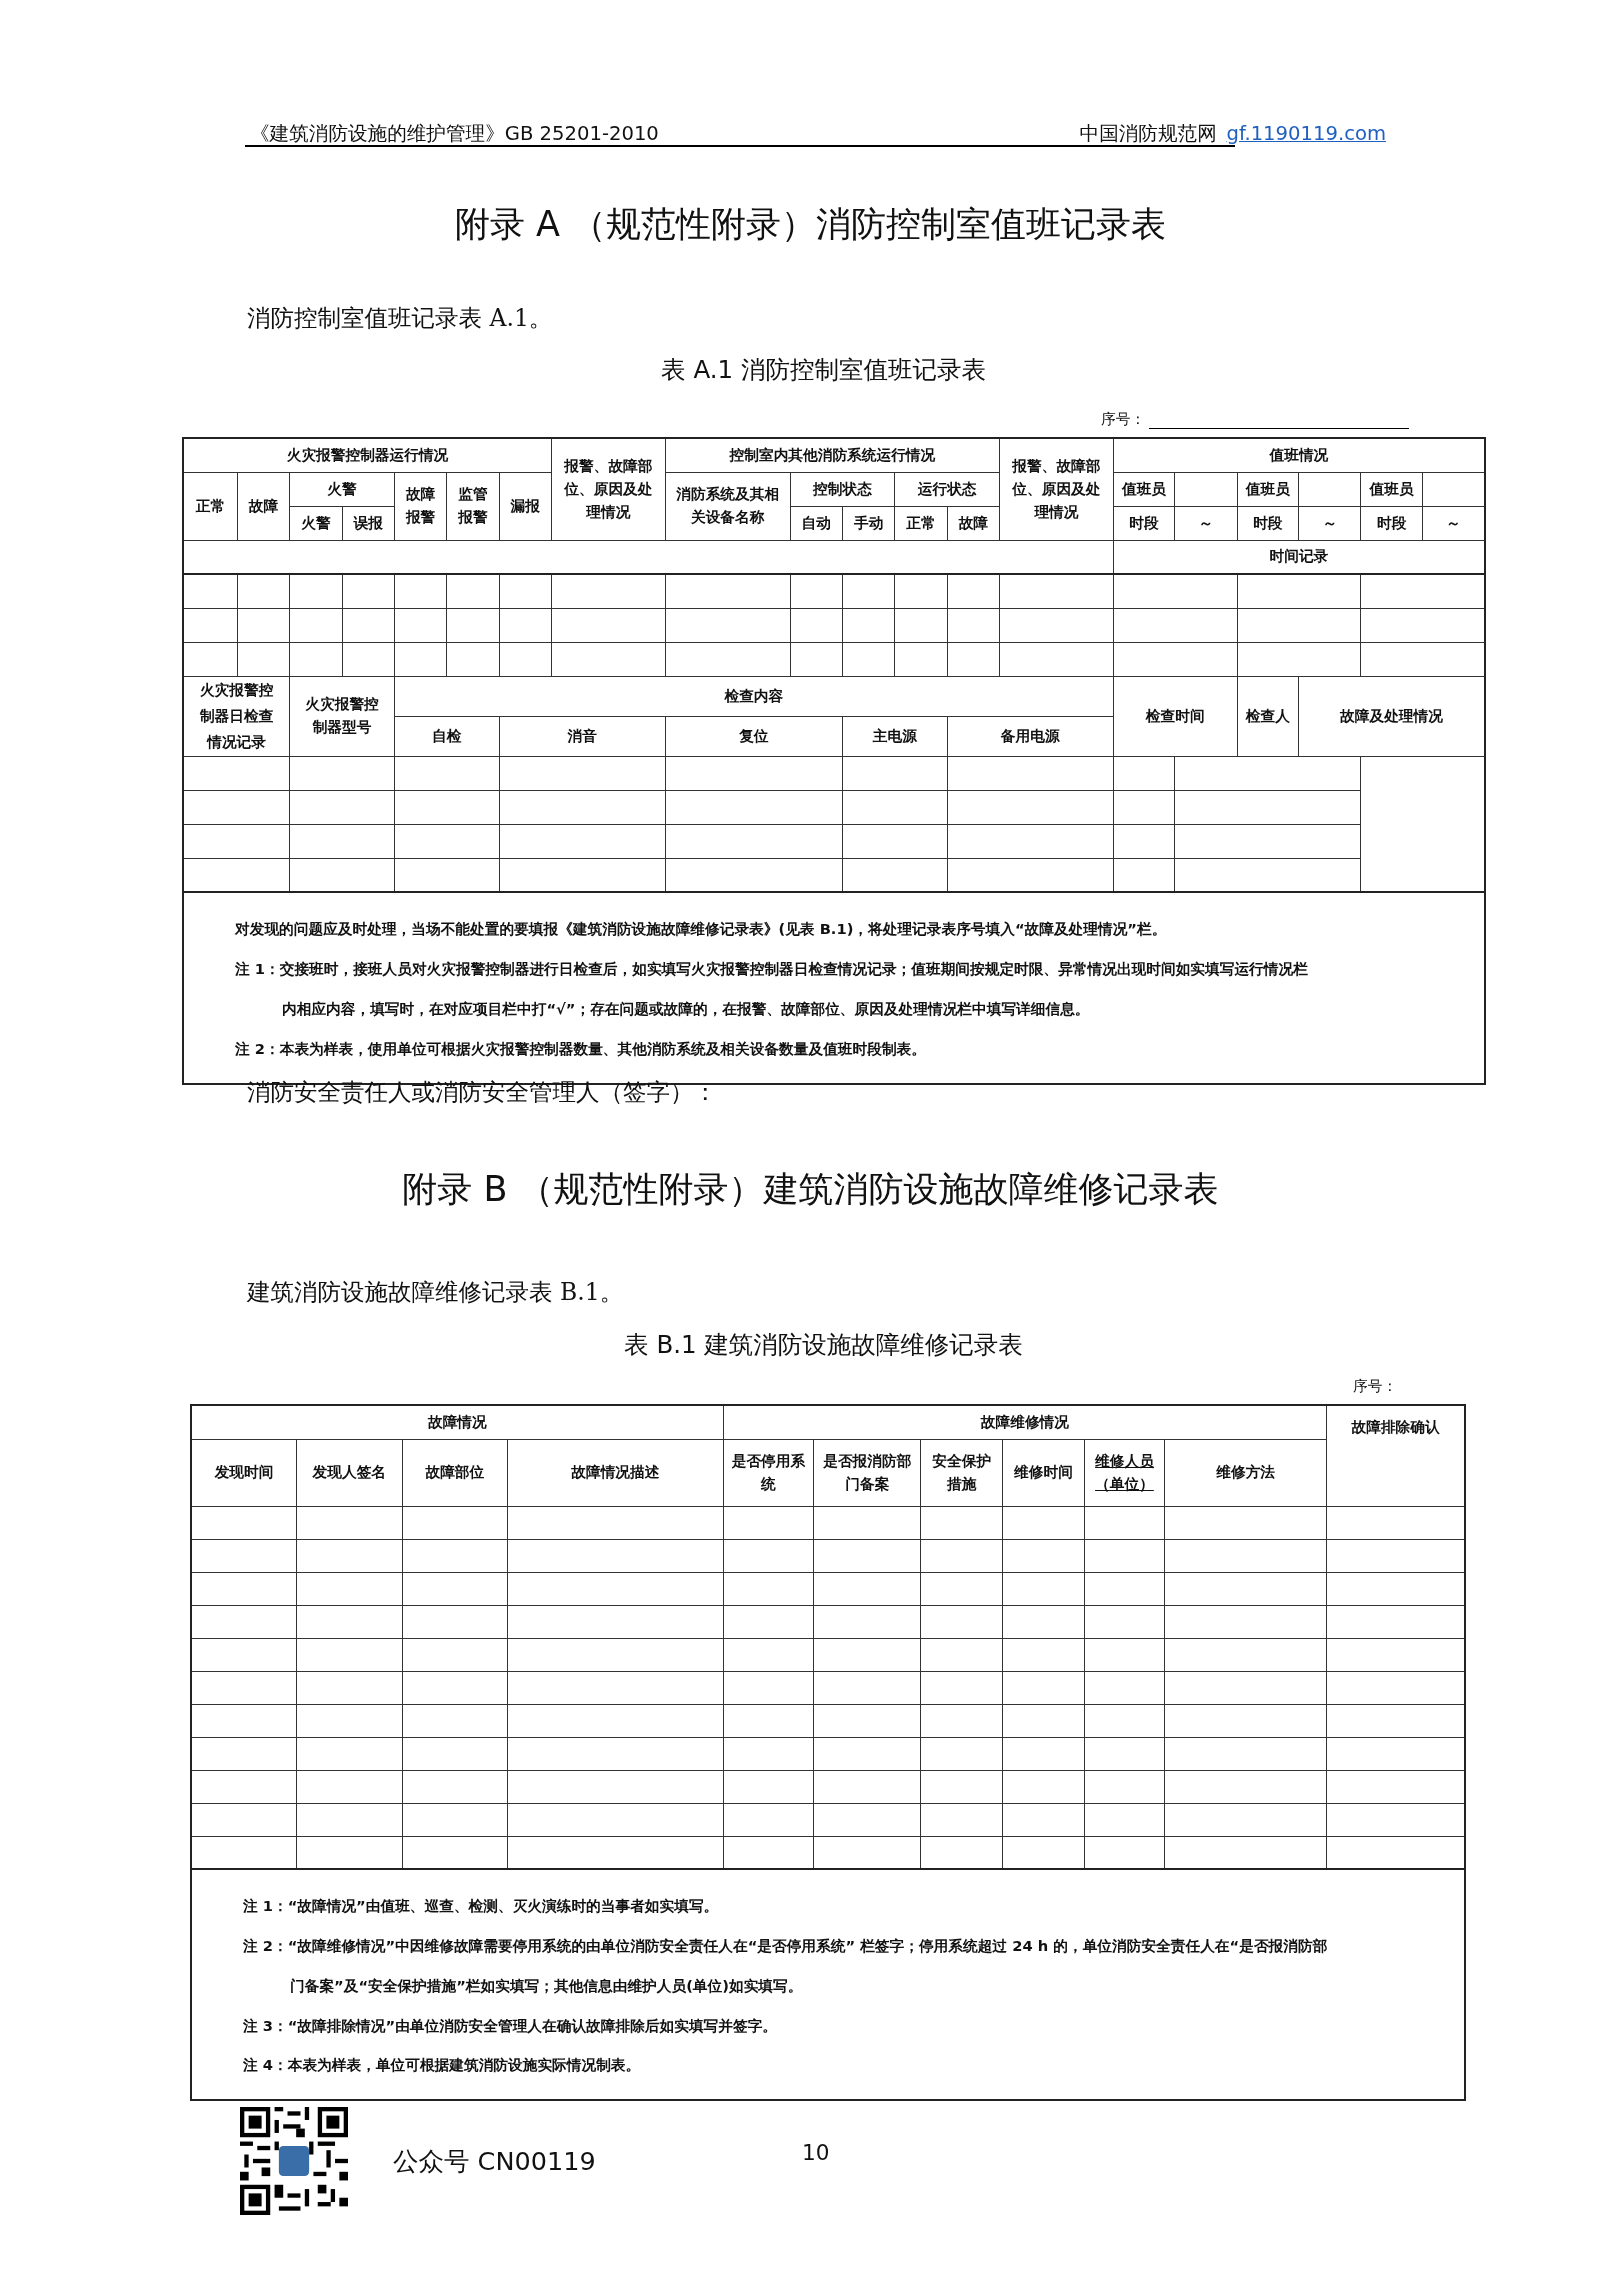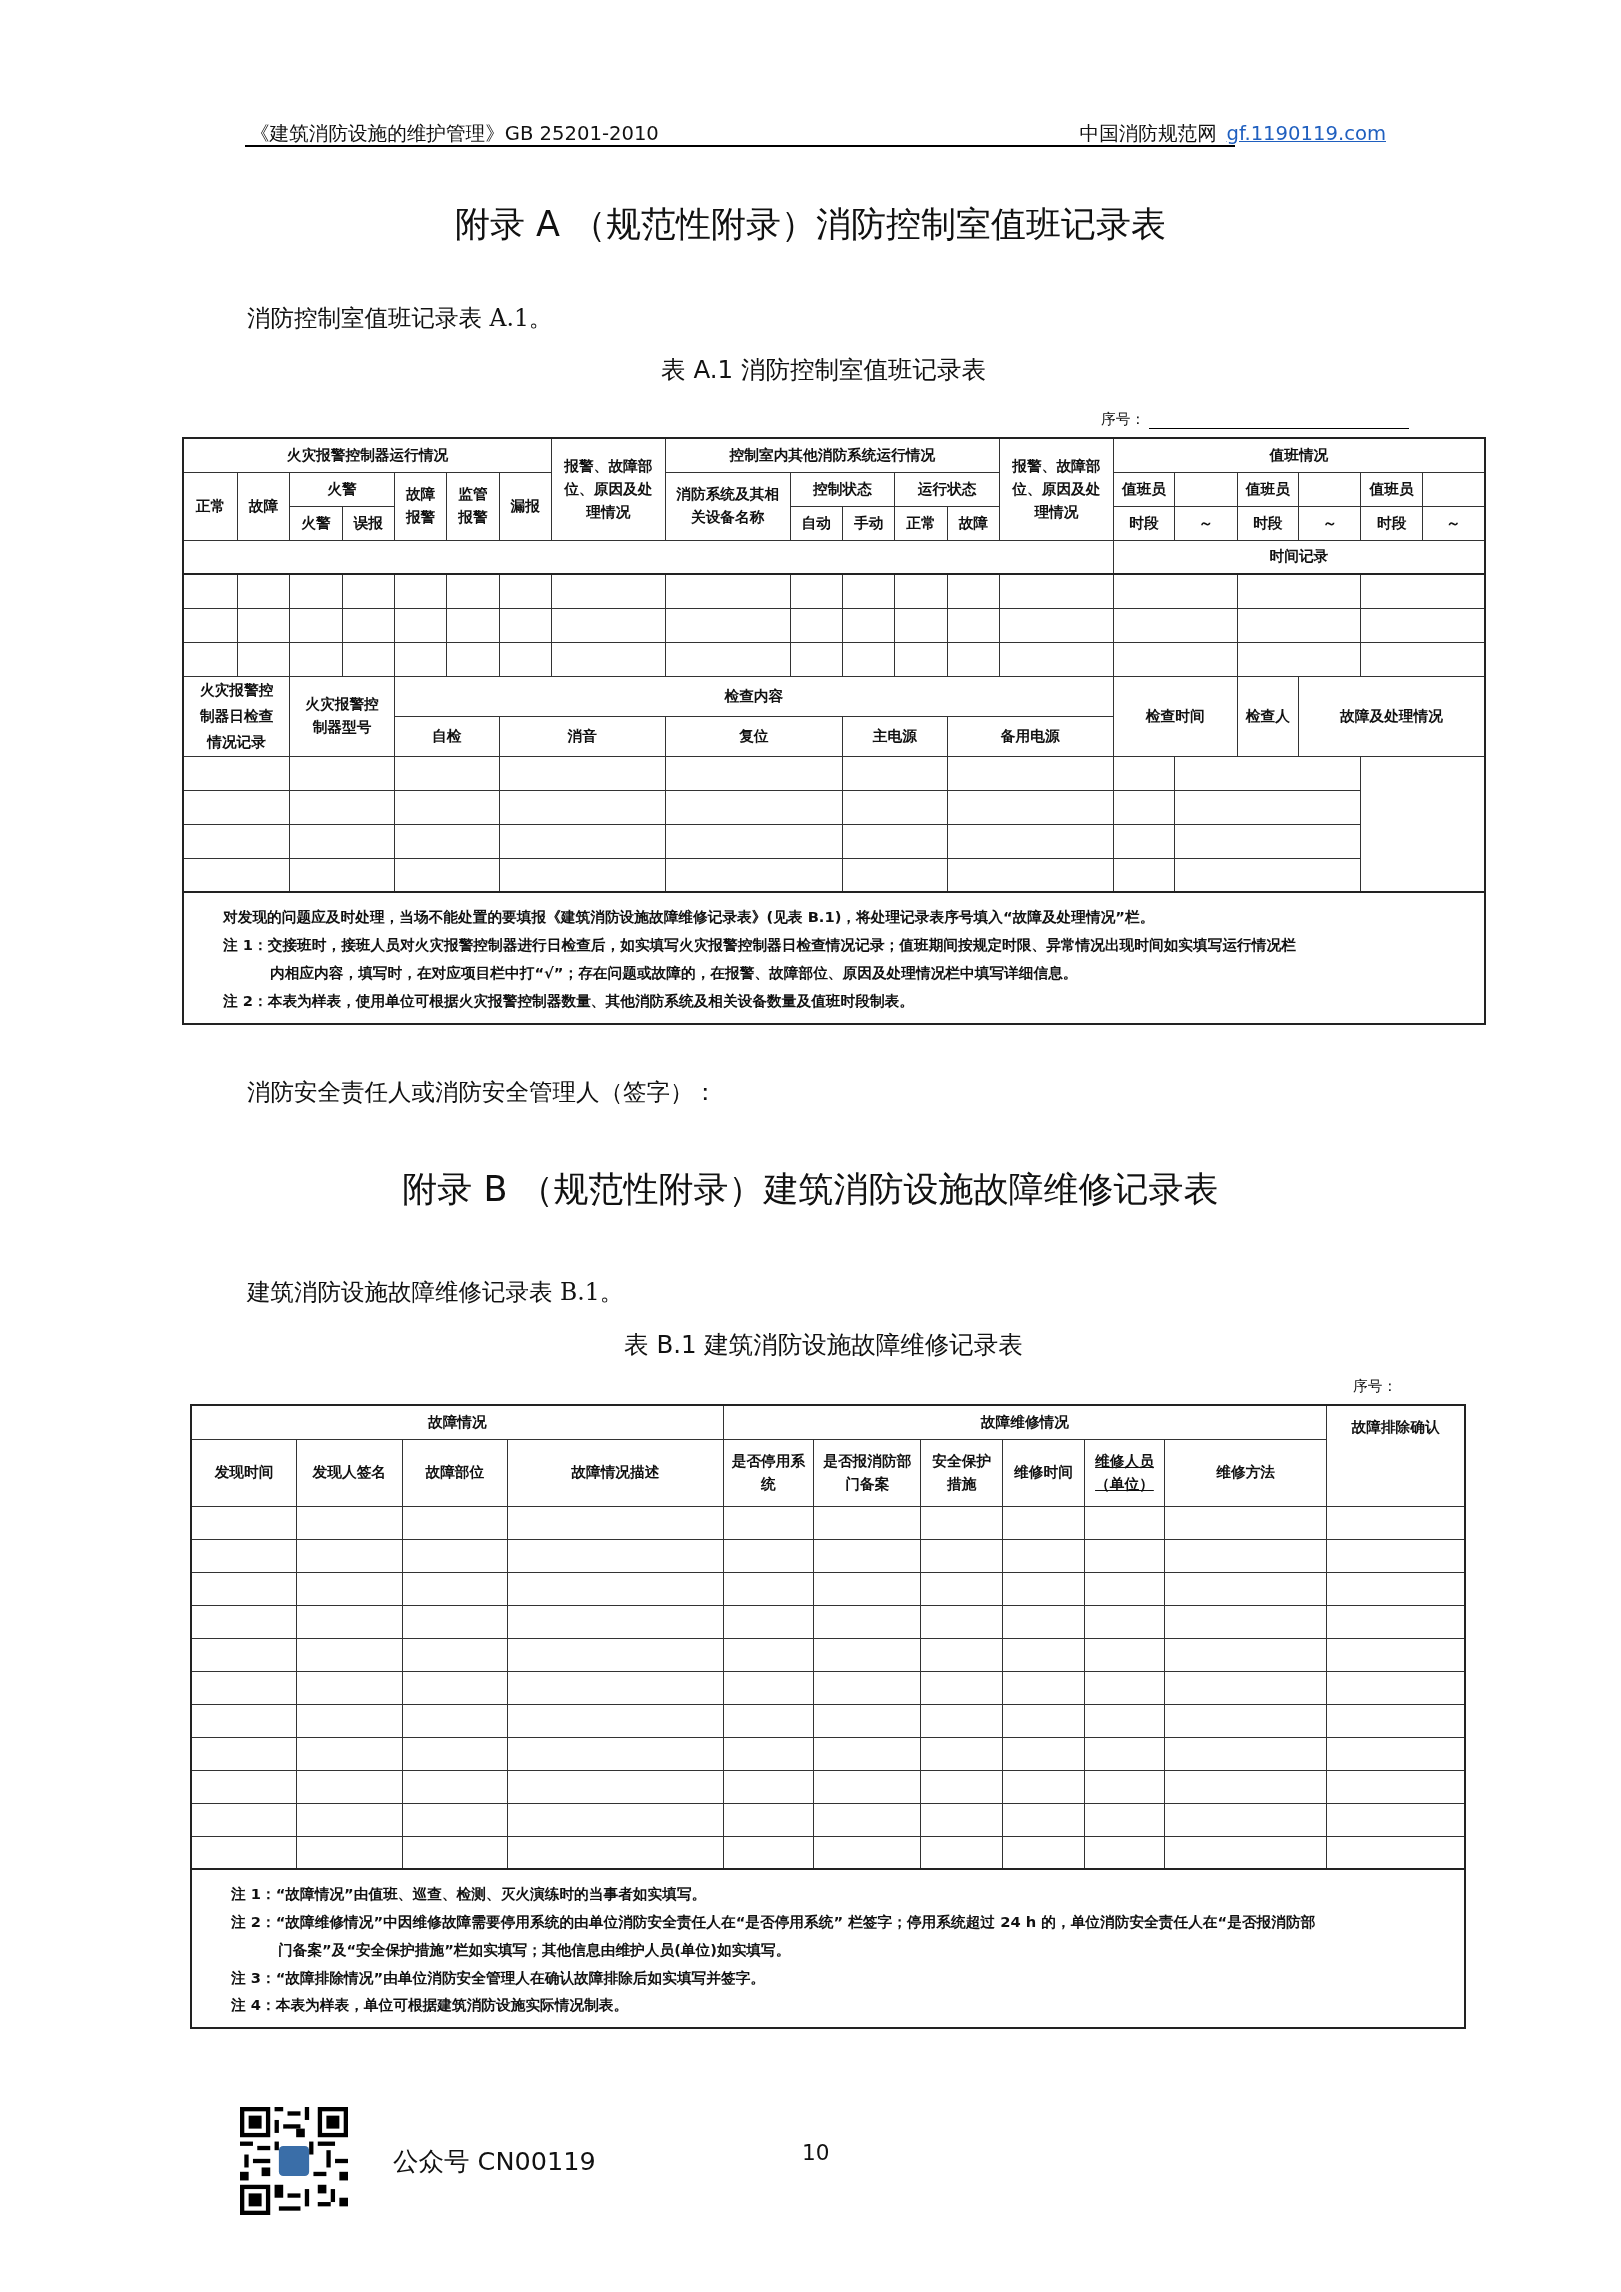--- a/index.html
+++ b/index.html
@@ -9,21 +9,21 @@
   .hdr-right a{color:#1f5fbf;text-decoration:underline;margin-left:9.8px;}
   .hdr-line{position:absolute;left:245px;top:145px;width:990px;height:2px;background:#000;}
   .h1{position:absolute;left:0;width:1621px;text-align:center;font-size:35px;font-family:"DejaVu Sans","Liberation Sans",sans-serif;}
   .para{position:absolute;left:247px;font-size:23.5px;}
   .caption{position:absolute;left:13px;width:1621px;text-align:center;font-size:24.5px;font-family:"DejaVu Sans","Liberation Sans",sans-serif;}
   .serial{position:absolute;font-size:14.7px;font-weight:normal;font-family:"DejaVu Sans","Liberation Sans",sans-serif;}
   .serial .line{display:inline-block;width:260px;border-bottom:1.5px solid #000;height:13.7px;vertical-align:bottom;margin-left:3.9px;}
   table.form{position:absolute;border-collapse:collapse;table-layout:fixed;border:2.5px solid #222;font-family:"DejaVu Sans","Liberation Sans",sans-serif;font-size:14.7px;font-weight:bold;}
   table.form td{border:1.5px solid #333;text-align:center;vertical-align:middle;padding:0;line-height:1.55;}
   table.form td.note{text-align:left;padding:9.8px 39px 7.8px 39px;font-size:14.7px;line-height:1.9;border-top:2px solid #222;}
-  .note p{margin:0;}
+  .note p{margin:12px;}
   .note .indent{padding-left:47px;}
   .qr{position:absolute;left:240px;top:2107px;width:108px;height:108px;}
   .foot-text{position:absolute;left:393px;top:2144px;font-size:25.5px;font-family:"DejaVu Sans","Liberation Sans",sans-serif;}
   .page-no{position:absolute;left:802px;top:2140px;font-size:21.6px;font-family:"DejaVu Sans","Liberation Sans",sans-serif;}
 </style>
 </head>
 <body>
 
 <div class="hdr-left">《建筑消防设施的维护管理》GB 25201-2010</div>
 <div class="hdr-right">

